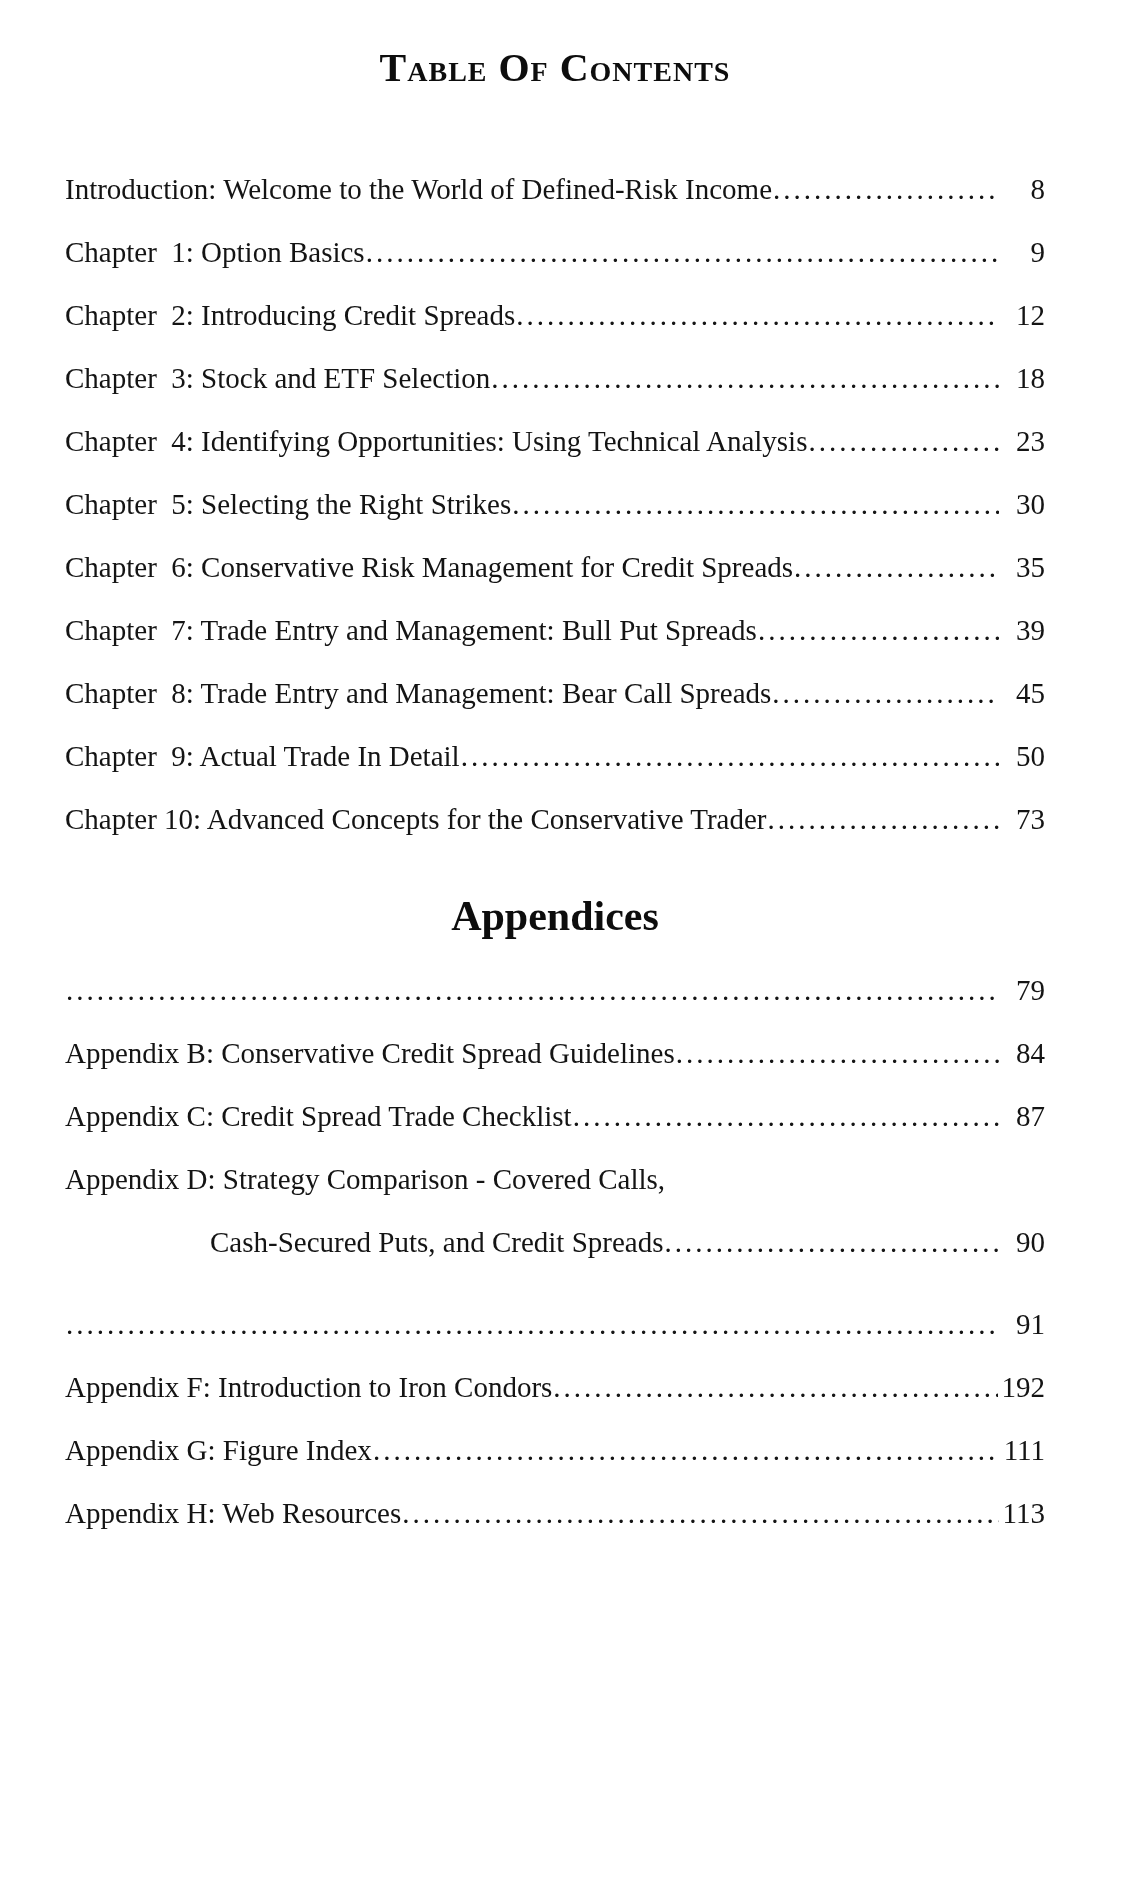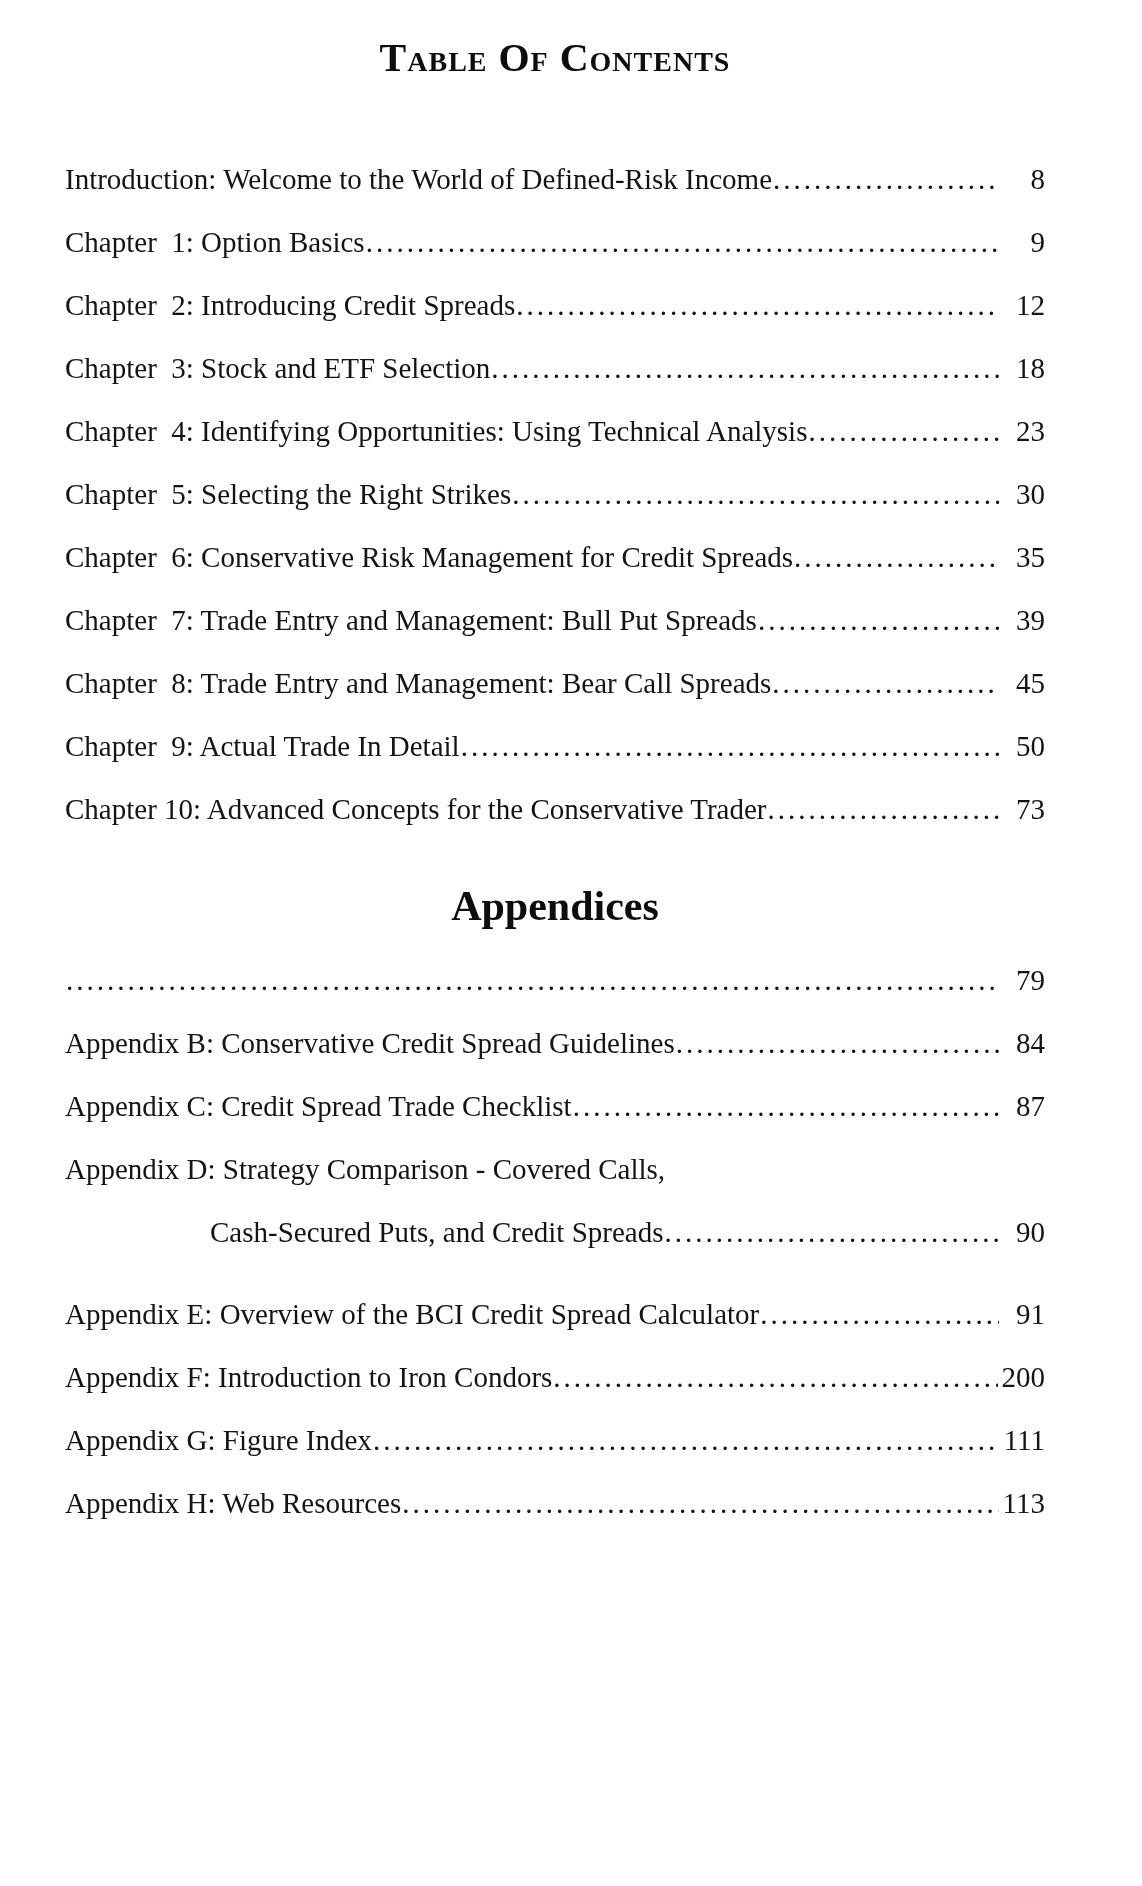--- a/index.html
+++ b/index.html
@@ -9,21 +9,21 @@
   }
   .page {
     position: relative;
     width: 1142px;
     height: 1886px;
     margin: 0 auto;
     background: #ffffff;
     color: #111111;
     font-family: "Liberation Serif", "DejaVu Serif", serif;
     box-sizing: border-box;
-    padding: 6px 97px 0 65px;
+    padding: 16px 97px 0 65px;
     overflow: hidden;
   }
   h1.toc-title {
     margin: 20px 0 0 0;
     font-size: 40px;
     line-height: 64px;
     font-weight: bold;
     text-align: center;
     font-variant-caps: small-caps;
     letter-spacing: 1px;
@@ -166,28 +166,27 @@
     <span class="entry-text">Appendix D: Strategy Comparison - Covered Calls,</span>
     <span class="leader hidden"></span>
     <span class="page-num"></span>
   </div>
       <div class="toc-row indent extra-gap">
     <span class="entry-text">Cash-Secured Puts, and Credit Spreads</span>
     <span class="leader">............................................................................................................................................................................................................................</span>
     <span class="page-num">90</span>
   </div>
       <div class="toc-row">
-    <span class="entry-text">Appendix E: Overview of the BCI Credit Spread Calculator</span>
     <span class="leader">............................................................................................................................................................................................................................</span>
     <span class="page-num">91</span>
   </div>
       <div class="toc-row">
     <span class="entry-text">Appendix F: Introduction to Iron Condors</span>
     <span class="leader">............................................................................................................................................................................................................................</span>
-    <span class="page-num">200</span>
+    <span class="page-num">192</span>
   </div>
       <div class="toc-row">
     <span class="entry-text">Appendix G: Figure Index</span>
     <span class="leader">............................................................................................................................................................................................................................</span>
     <span class="page-num">111</span>
   </div>
       <div class="toc-row">
     <span class="entry-text">Appendix H: Web Resources</span>
     <span class="leader">............................................................................................................................................................................................................................</span>
     <span class="page-num">113</span>

